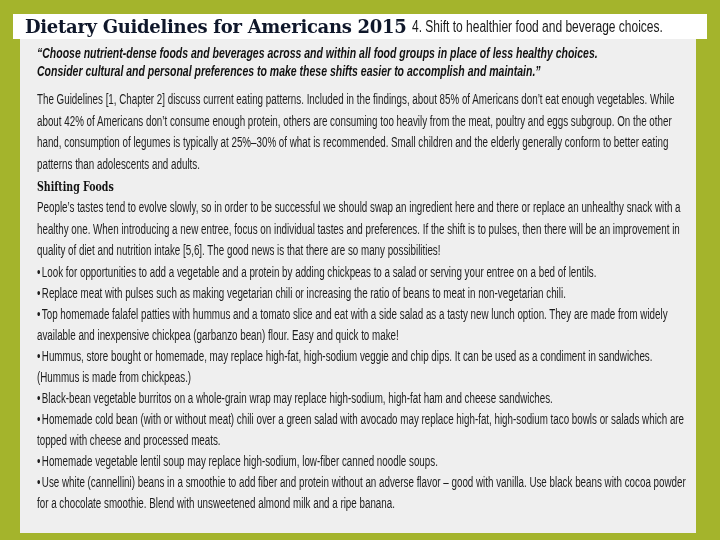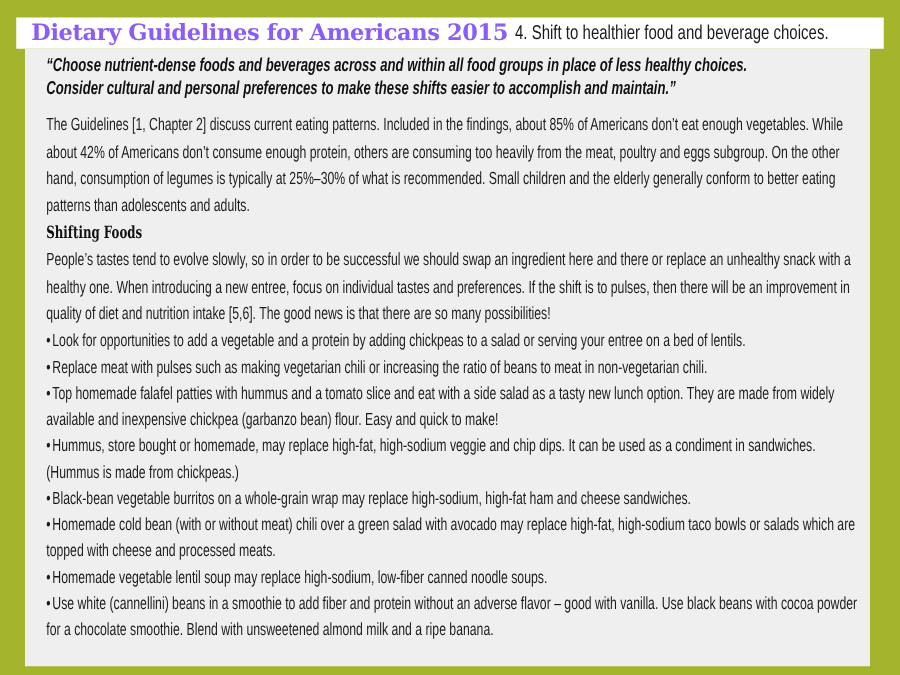--- a/index.html
+++ b/index.html
@@ -18,21 +18,21 @@
     display: flex; align-items: center;
     white-space: nowrap;
     padding-left: 12px; box-sizing: border-box;
     overflow: hidden;
   }
   .title {
     font-family: "DejaVu Serif", serif;
     font-weight: 700;
     font-size: 18px;
     letter-spacing: -0.3px;
-    color: #8b5cf6;
+    color: #0f172a;
   }
   .subtitle {
     display: inline-block;
     transform: scaleX(0.75);
     transform-origin: 0 50%;
     font-size: 16px;
     margin-left: 6px;
     color: #1a1a1a;
   }
 

